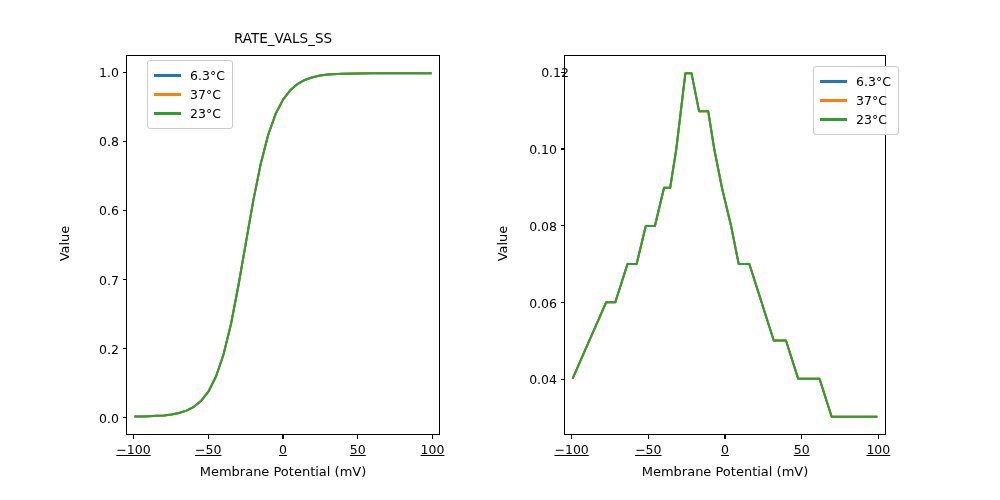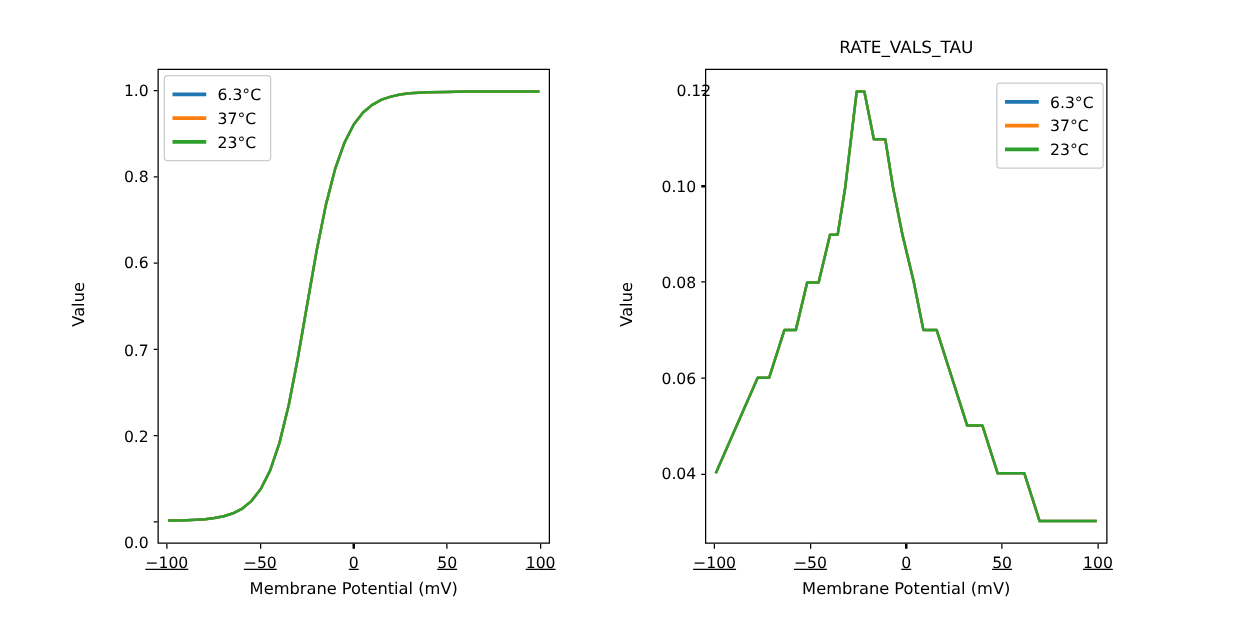--- a/index.html
+++ b/index.html
@@ -69,20 +69,21 @@
   .axis-label.x { text-align: center; }
   .axis-label.y { transform-origin: 50% 50%; }
 
   .legend {
     position: absolute;
     box-sizing: border-box;
     border: 1px solid #cccccc;
     border-radius: 3px;
     background: rgba(255,255,255,0.92);
     padding: 5px 7px 5px 6px;
+    margin-left: 16px;
   }
   #legend-left  { left: 131px; top: 60px; }
   #legend-right { left: 797px; top: 66px; }
   .legend-row {
     display: flex;
     align-items: center;
     height: 19px;
   }
   .legend-swatch {
     width: 27px;
@@ -95,21 +96,21 @@
     color: #000000;
     white-space: nowrap;
   }
 </style>
 </head>
 <body>
 
 <div id="figure">
 
 
-  <div class="subplot-title" id="title-right">RATE_VALS_TAU</div>
+  <div class="subplot-title" id="title-left">RATE_VALS_SS</div>
 
   <div class="axes" id="axes-left">
     <svg id="svg-left" viewBox="0 0 314 380" preserveAspectRatio="none">
         <polyline points="7.48,362.38 14.95,362.38 22.43,362.04 29.90,361.69 37.38,361.35 44.86,360.31 52.33,358.93 59.81,356.51 67.29,352.71 74.76,346.49 82.24,336.82 89.71,321.96 97.19,299.85 104.67,269.45 112.14,230.76 119.62,187.93 127.10,145.44 134.57,108.47 142.05,79.45 149.52,58.38 157.00,43.87 164.48,34.20 171.95,27.98 179.43,23.84 186.90,21.42 194.38,19.69 201.86,18.65 216.81,17.96 231.76,17.62 246.71,17.27 261.67,17.27 276.62,17.27 291.57,17.27 306.52,17.27" fill="none" stroke="#1f77b4" stroke-width="2.0" stroke-linejoin="round" stroke-linecap="butt"></polyline>
         <polyline points="7.48,362.38 14.95,362.38 22.43,362.04 29.90,361.69 37.38,361.35 44.86,360.31 52.33,358.93 59.81,356.51 67.29,352.71 74.76,346.49 82.24,336.82 89.71,321.96 97.19,299.85 104.67,269.45 112.14,230.76 119.62,187.93 127.10,145.44 134.57,108.47 142.05,79.45 149.52,58.38 157.00,43.87 164.48,34.20 171.95,27.98 179.43,23.84 186.90,21.42 194.38,19.69 201.86,18.65 216.81,17.96 231.76,17.62 246.71,17.27 261.67,17.27 276.62,17.27 291.57,17.27 306.52,17.27" fill="none" stroke="#ff7f0e" stroke-width="2.0" stroke-linejoin="round" stroke-linecap="butt"></polyline>
         <polyline points="7.48,362.38 14.95,362.38 22.43,362.04 29.90,361.69 37.38,361.35 44.86,360.31 52.33,358.93 59.81,356.51 67.29,352.71 74.76,346.49 82.24,336.82 89.71,321.96 97.19,299.85 104.67,269.45 112.14,230.76 119.62,187.93 127.10,145.44 134.57,108.47 142.05,79.45 149.52,58.38 157.00,43.87 164.48,34.20 171.95,27.98 179.43,23.84 186.90,21.42 194.38,19.69 201.86,18.65 216.81,17.96 231.76,17.62 246.71,17.27 261.67,17.27 276.62,17.27 291.57,17.27 306.52,17.27" fill="none" stroke="#2ca02c" stroke-width="2.0" stroke-linejoin="round" stroke-linecap="butt"></polyline>
       </svg>
   </div>
 
   <div class="axes" id="axes-right">
@@ -125,21 +126,21 @@
       <div class="tick-label xtick" style="left: 133.476px; top: 442px;">−100</div>
       <div class="tickmark x" style="left: 207.688px; top: 435px;"></div>
       <div class="tick-label xtick" style="left: 208.238px; top: 442px;">−50</div>
       <div class="tickmark x" style="left: 282.45px; top: 435px;"></div>
       <div class="tick-label xtick" style="left: 283px; top: 442px;">0</div>
       <div class="tickmark x" style="left: 357.212px; top: 435px;"></div>
       <div class="tick-label xtick" style="left: 357.762px; top: 442px;">50</div>
       <div class="tickmark x" style="left: 431.974px; top: 435px;"></div>
       <div class="tick-label xtick" style="left: 432.524px; top: 442px;">100</div>
       <div class="tickmark y" style="left: 122.5px; top: 417.177px;"></div>
-      <div class="tick-label ytick" style="left: 36px; width: 83px; top: 417.727px; margin-top: 16px;">0.0</div>
+      <div class="tick-label ytick" style="left: 36px; width: 83px; top: 417.727px;">0.0</div>
       <div class="tickmark y" style="left: 122.5px; top: 348.086px;"></div>
       <div class="tick-label ytick" style="left: 36px; width: 83px; top: 348.636px;">0.2</div>
       <div class="tickmark y" style="left: 122.5px; top: 278.995px;"></div>
       <div class="tick-label ytick" style="left: 36px; width: 83px; top: 279.545px;">0.7</div>
       <div class="tickmark y" style="left: 122.5px; top: 209.905px;"></div>
       <div class="tick-label ytick" style="left: 36px; width: 83px; top: 210.455px;">0.6</div>
       <div class="tickmark y" style="left: 122.5px; top: 140.814px;"></div>
       <div class="tick-label ytick" style="left: 36px; width: 83px; top: 141.364px;">0.8</div>
       <div class="tickmark y" style="left: 122.5px; top: 71.7227px;"></div>
       <div class="tick-label ytick" style="left: 36px; width: 83px; top: 72.2727px;">1.0</div>

